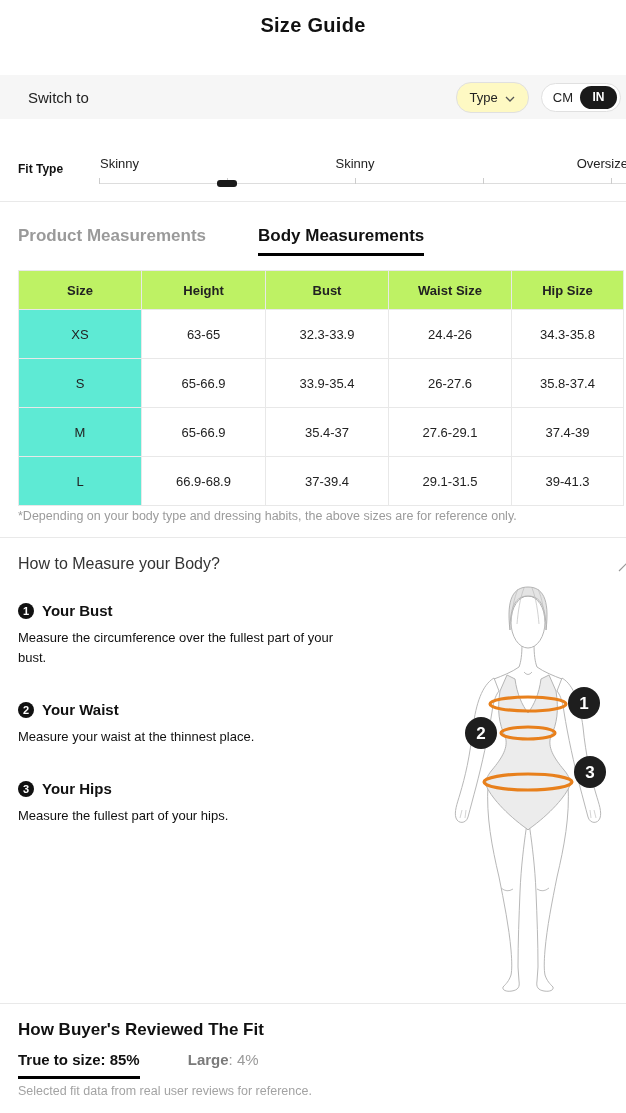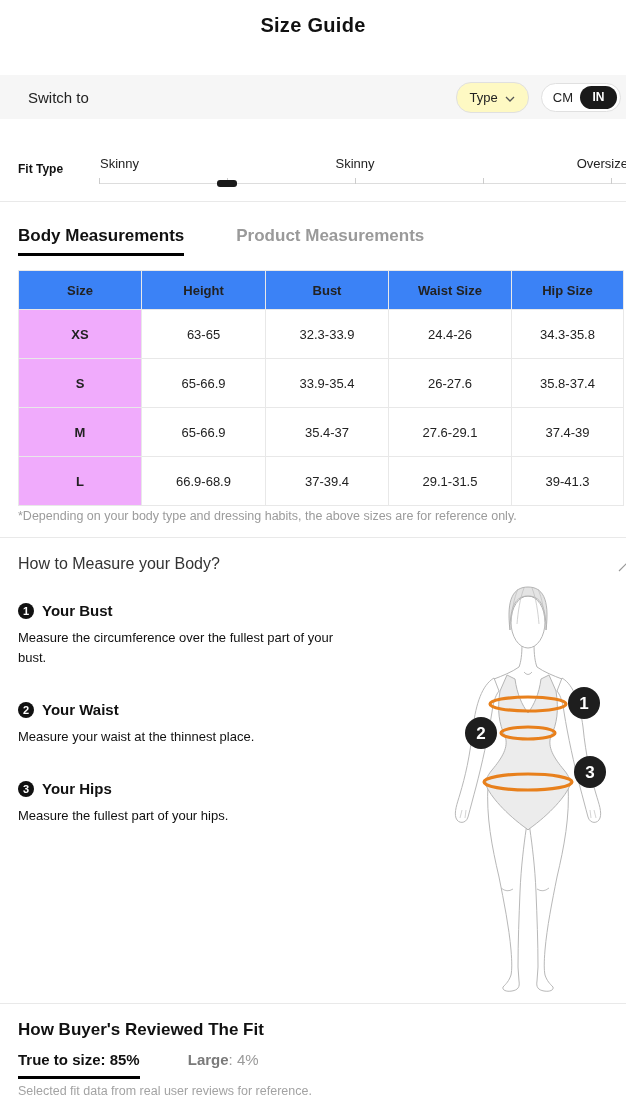--- a/index.html
+++ b/index.html
@@ -37,23 +37,23 @@
 
   
   .tabs{position:absolute;top:226px;left:18px;display:flex;gap:52px;align-items:flex-start;}
   .tab{font-size:17px;font-weight:bold;padding-bottom:7px;cursor:pointer;}
   .tab.inactive{color:#9a9a9a;}
   .tab.active{color:#111;border-bottom:3px solid #000;}
 
   
   .size-table{position:absolute;top:270px;left:18px;border-collapse:collapse;table-layout:fixed;}
   .size-table th,.size-table td{border:1px solid #e8e8e8;text-align:center;font-size:13px;color:#222;}
-  .size-table th{background:#3b82f6;font-weight:bold;height:36px;margin-left:40px;}
+  .size-table th{background:#bef264;font-weight:bold;height:36px;margin-left:40px;}
   .size-table td{height:46px;font-weight:normal;}
-  .size-table td.size-col{background:#f0abfc;font-weight:bold;}
+  .size-table td.size-col{background:#5eead4;font-weight:normal;}
 
   .disclaimer{position:absolute;top:509px;left:18px;font-size:12.5px;color:#9b9b9b;}
 
   .measure-heading{position:absolute;top:555px;left:18px;font-size:16px;font-weight:normal;color:#333;}
   .collapse-chevron{position:absolute;top:558px;right:-8px;}
 
   .measure-items{position:absolute;top:602px;left:18px;width:330px;}
   .m-item{margin-bottom:33px;}
   .m-title{display:flex;align-items:center;gap:8px;}
   .m-badge{width:16px;height:16px;border-radius:50%;background:#111;color:#fff;font-size:11px;
@@ -104,22 +104,22 @@
   <div class="fit-tick" style="left:128px"></div>
   <div class="fit-tick" style="left:256px"></div>
   <div class="fit-tick" style="left:384px"></div>
   <div class="fit-tick" style="left:512px"></div>
   <div class="fit-handle"></div>
 </div>
 
 <div class="divider" style="top:201px"></div>
 
 <div class="tabs">
+  <div class="tab inactive">Product Measurements</div>
   <div class="tab active">Body Measurements</div>
-  <div class="tab inactive">Product Measurements</div>
 </div>
 
 <table class="size-table">
   <colgroup>
     <col style="width:123px">
       <col style="width:124px">
       <col style="width:123px">
     <col style="width:123px">
       <col style="width:112px">
   </colgroup>

